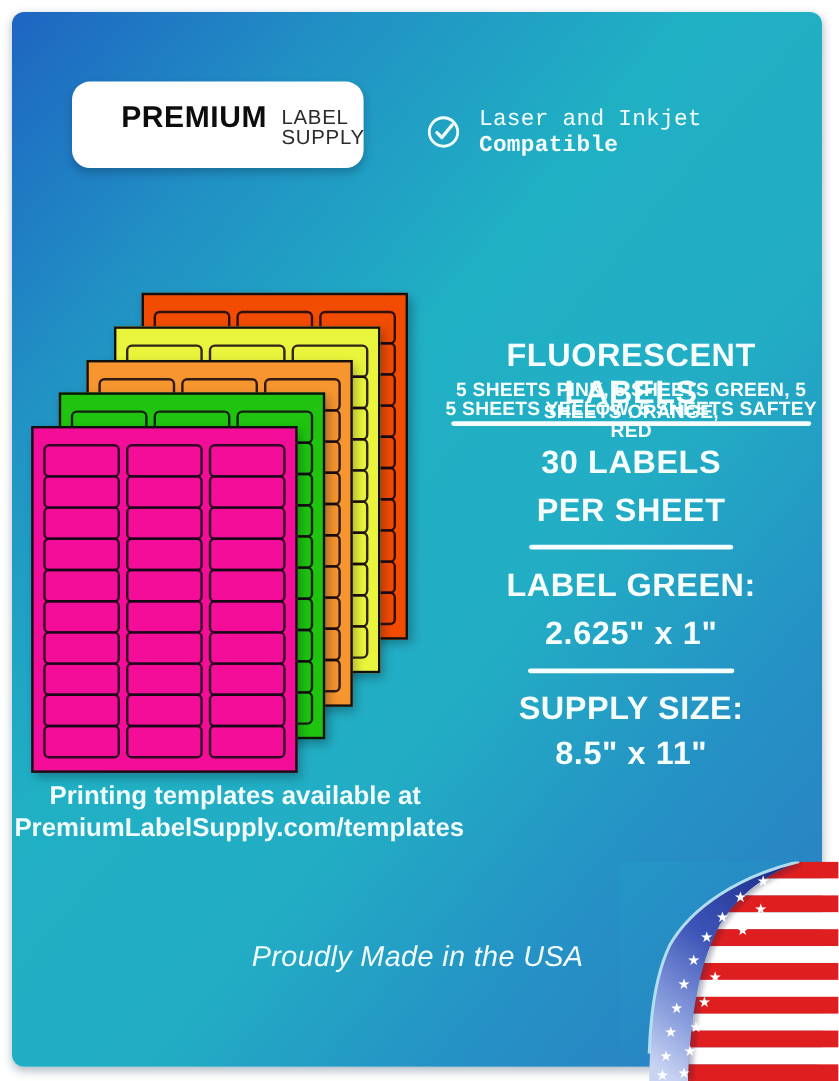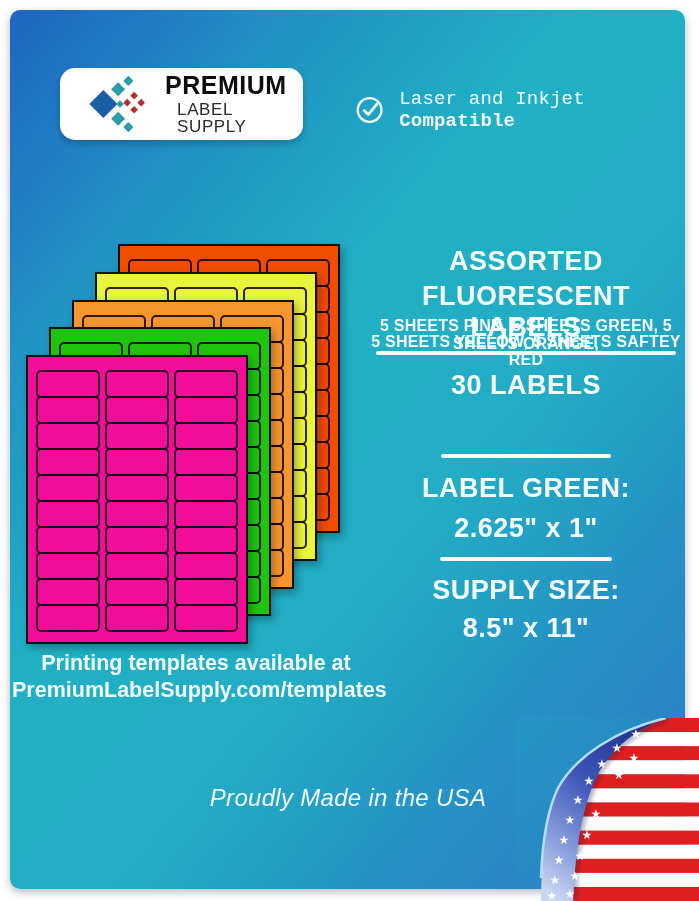--- a/index.html
+++ b/index.html
@@ -5,21 +5,21 @@
   html,body{margin:0;padding:0;background:#fff;}
   .canvas{position:relative;width:699px;height:901px;background:#ffffff;overflow:hidden;
           font-family:"Liberation Sans", sans-serif;}
   .panel{position:absolute;left:10px;top:10px;width:675px;height:879px;border-radius:10px;
          background:linear-gradient(130deg,#1e65c2 0%,#2191c4 20%,#20b0c4 40%,#22adc4 60%,#2591c5 78%,#2d7ac2 100%);
          box-shadow:0 3px 8px rgba(30,60,90,.35);}
   
   .logo-pill{position:absolute;left:50px;top:58px;width:243px;height:72px;background:#fff;
              border-radius:15px;box-shadow:0 4px 7px rgba(0,20,40,.25);
              display:flex;align-items:center;padding-left:28px;box-sizing:border-box;gap:13px;}
-  .brand-text{display:flex;flex-direction:column;line-height:1;}
+  .brand-text{display:flex;flex-direction:row;line-height:1;}
   .brand-line1{font-size:25px;font-weight:700;color:#0d0d0d;letter-spacing:.5px;}
   .brand-line2{font-size:17px;font-weight:400;color:#2b2b2b;letter-spacing:.6px;margin-top:3px;margin-left:12px;}
   
   .compat{position:absolute;left:345px;top:78px;display:flex;align-items:center;gap:15px;color:#fff;font-family:Liberation Mono, monospace;}
   .compat-text{font-size:19px;letter-spacing:.2px;color:#f4fdfd;}
   .compat-text b{font-weight:700;}
   
   .info-col{position:absolute;left:358px;top:0;width:316px;height:879px;color:#fff;}
   .info-line{position:absolute;width:100%;text-align:center;font-weight:700;color:#f6fdfd;}
   .h-big{font-size:27px;letter-spacing:.5px;}
@@ -334,26 +334,26 @@
           </div>
           <div class="sheet-row">
             <div class="sheet-cell"></div>
             <div class="sheet-cell"></div>
             <div class="sheet-cell"></div>
           </div>
         </div>
       </div>
 
     <div class="info-col">
-      <div class="info-line h-big" style="top:236px">ASSORTED</div>
       <div class="info-line h-big" style="top:271px">FLUORESCENT LABELS</div>
       <div class="info-line h-sub" style="top:307px">5 SHEETS PINK, 5 SHEETS GREEN, 5 SHEETS ORANGE,</div>
       <div class="info-line h-sub" style="top:323px">5 SHEETS YELLOW, 5 SHEETS SAFTEY RED</div>
       <div class="divider" style="top:341px;width:300px"></div>
       <div class="info-line h-big" style="top:360px">30 LABELS</div>
+      <div class="info-line h-big" style="top:400px">PER SHEET</div>
       <div class="divider" style="top:444px;width:170px"></div>
       <div class="info-line h-big" style="top:463px">LABEL GREEN:</div>
       <div class="info-line h-big" style="top:503px">2.625" x 1"</div>
       <div class="divider" style="top:547px;width:172px"></div>
       <div class="info-line h-big" style="top:565px">SUPPLY SIZE:</div>
       <div class="info-line h-big" style="top:603px">8.5" x 11"</div>
     </div>
 
     <div class="templates-note">
       <div>Printing templates available at</div>

